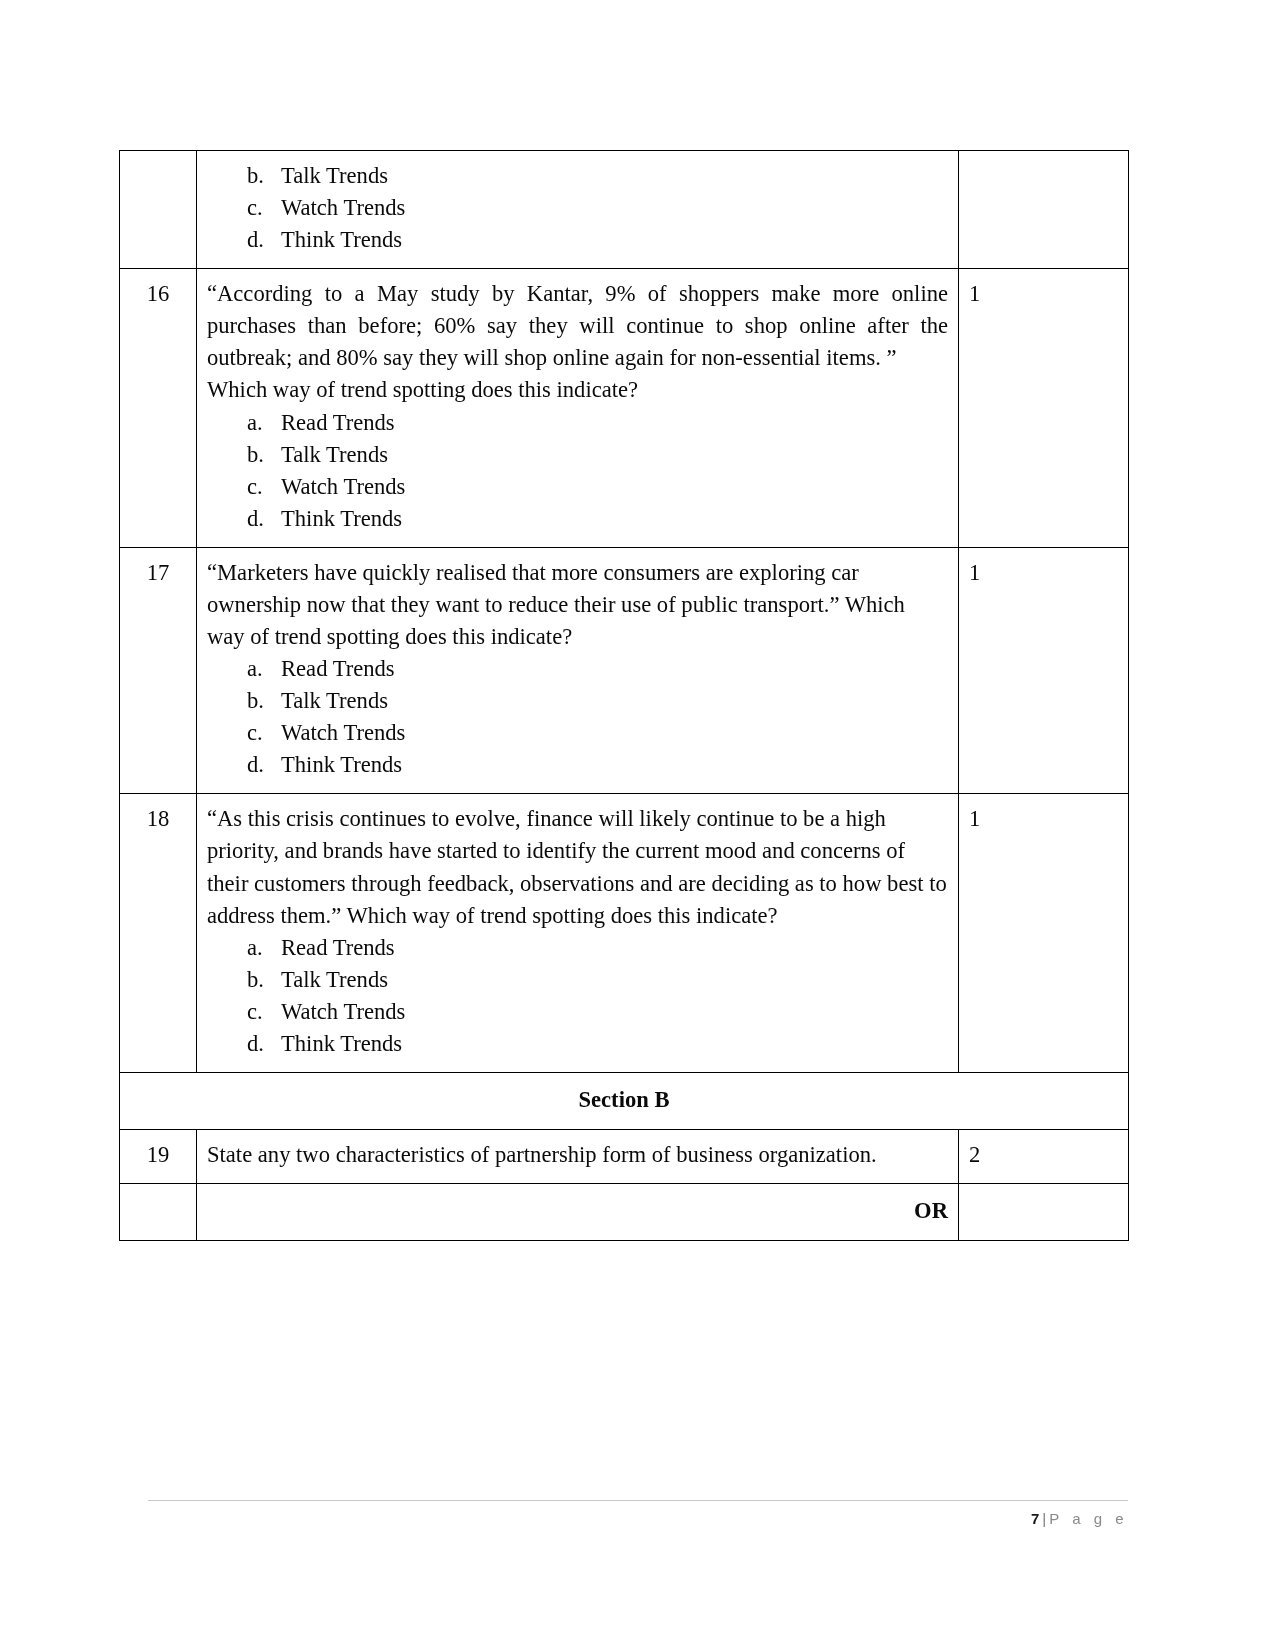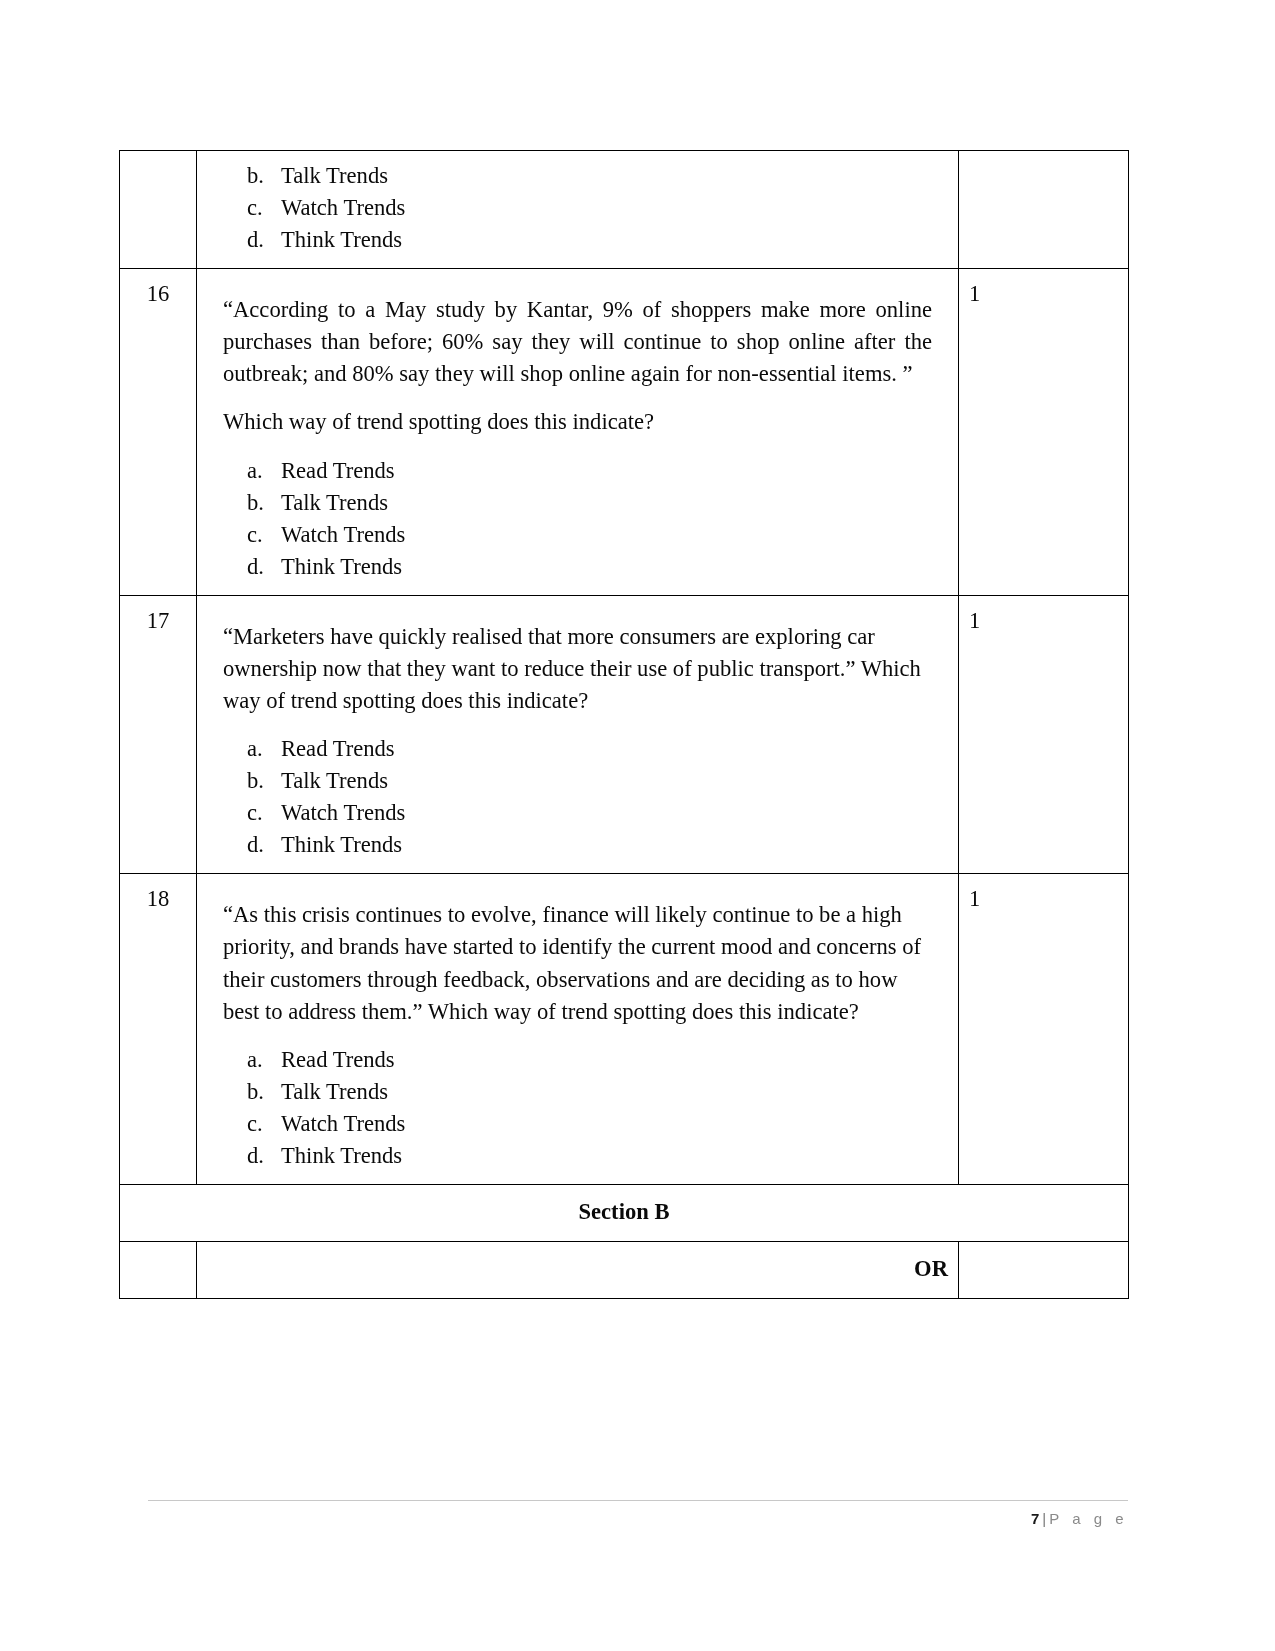--- a/index.html
+++ b/index.html
@@ -47,21 +47,21 @@
 
   .num-cell {
     text-align: center;
     padding-left: 10px;
   }
   .marks-cell {
     text-align: left;
     padding-left: 10px;
   }
   .body-cell p {
-    margin: 16px;
+    margin: 0;
   }
   .body-cell p.justify {
     text-align: justify;
     text-align-last: left;
   }
 
   
   ol.opts {
     list-style: none;
     margin: 0;
@@ -237,20 +237,27 @@
             </li>
           </ol>
         </td>
         <td class="marks-cell">1</td>
       </tr>
 
       <tr>
         <td class="full" colspan="3">Section B</td>
       </tr>
 
+      <tr>
+        <td class="num-cell">19</td>
+        <td class="body-cell tall-pad">
+          <p>State any two characteristics of partnership form of business organization.</p>
+        </td>
+        <td class="marks-cell">2</td>
+      </tr>
 
       <tr>
         <td class="num-cell"></td>
         <td class="center-bold">OR</td>
         <td class="marks-cell"></td>
       </tr>
 
 
 
     </tbody>

